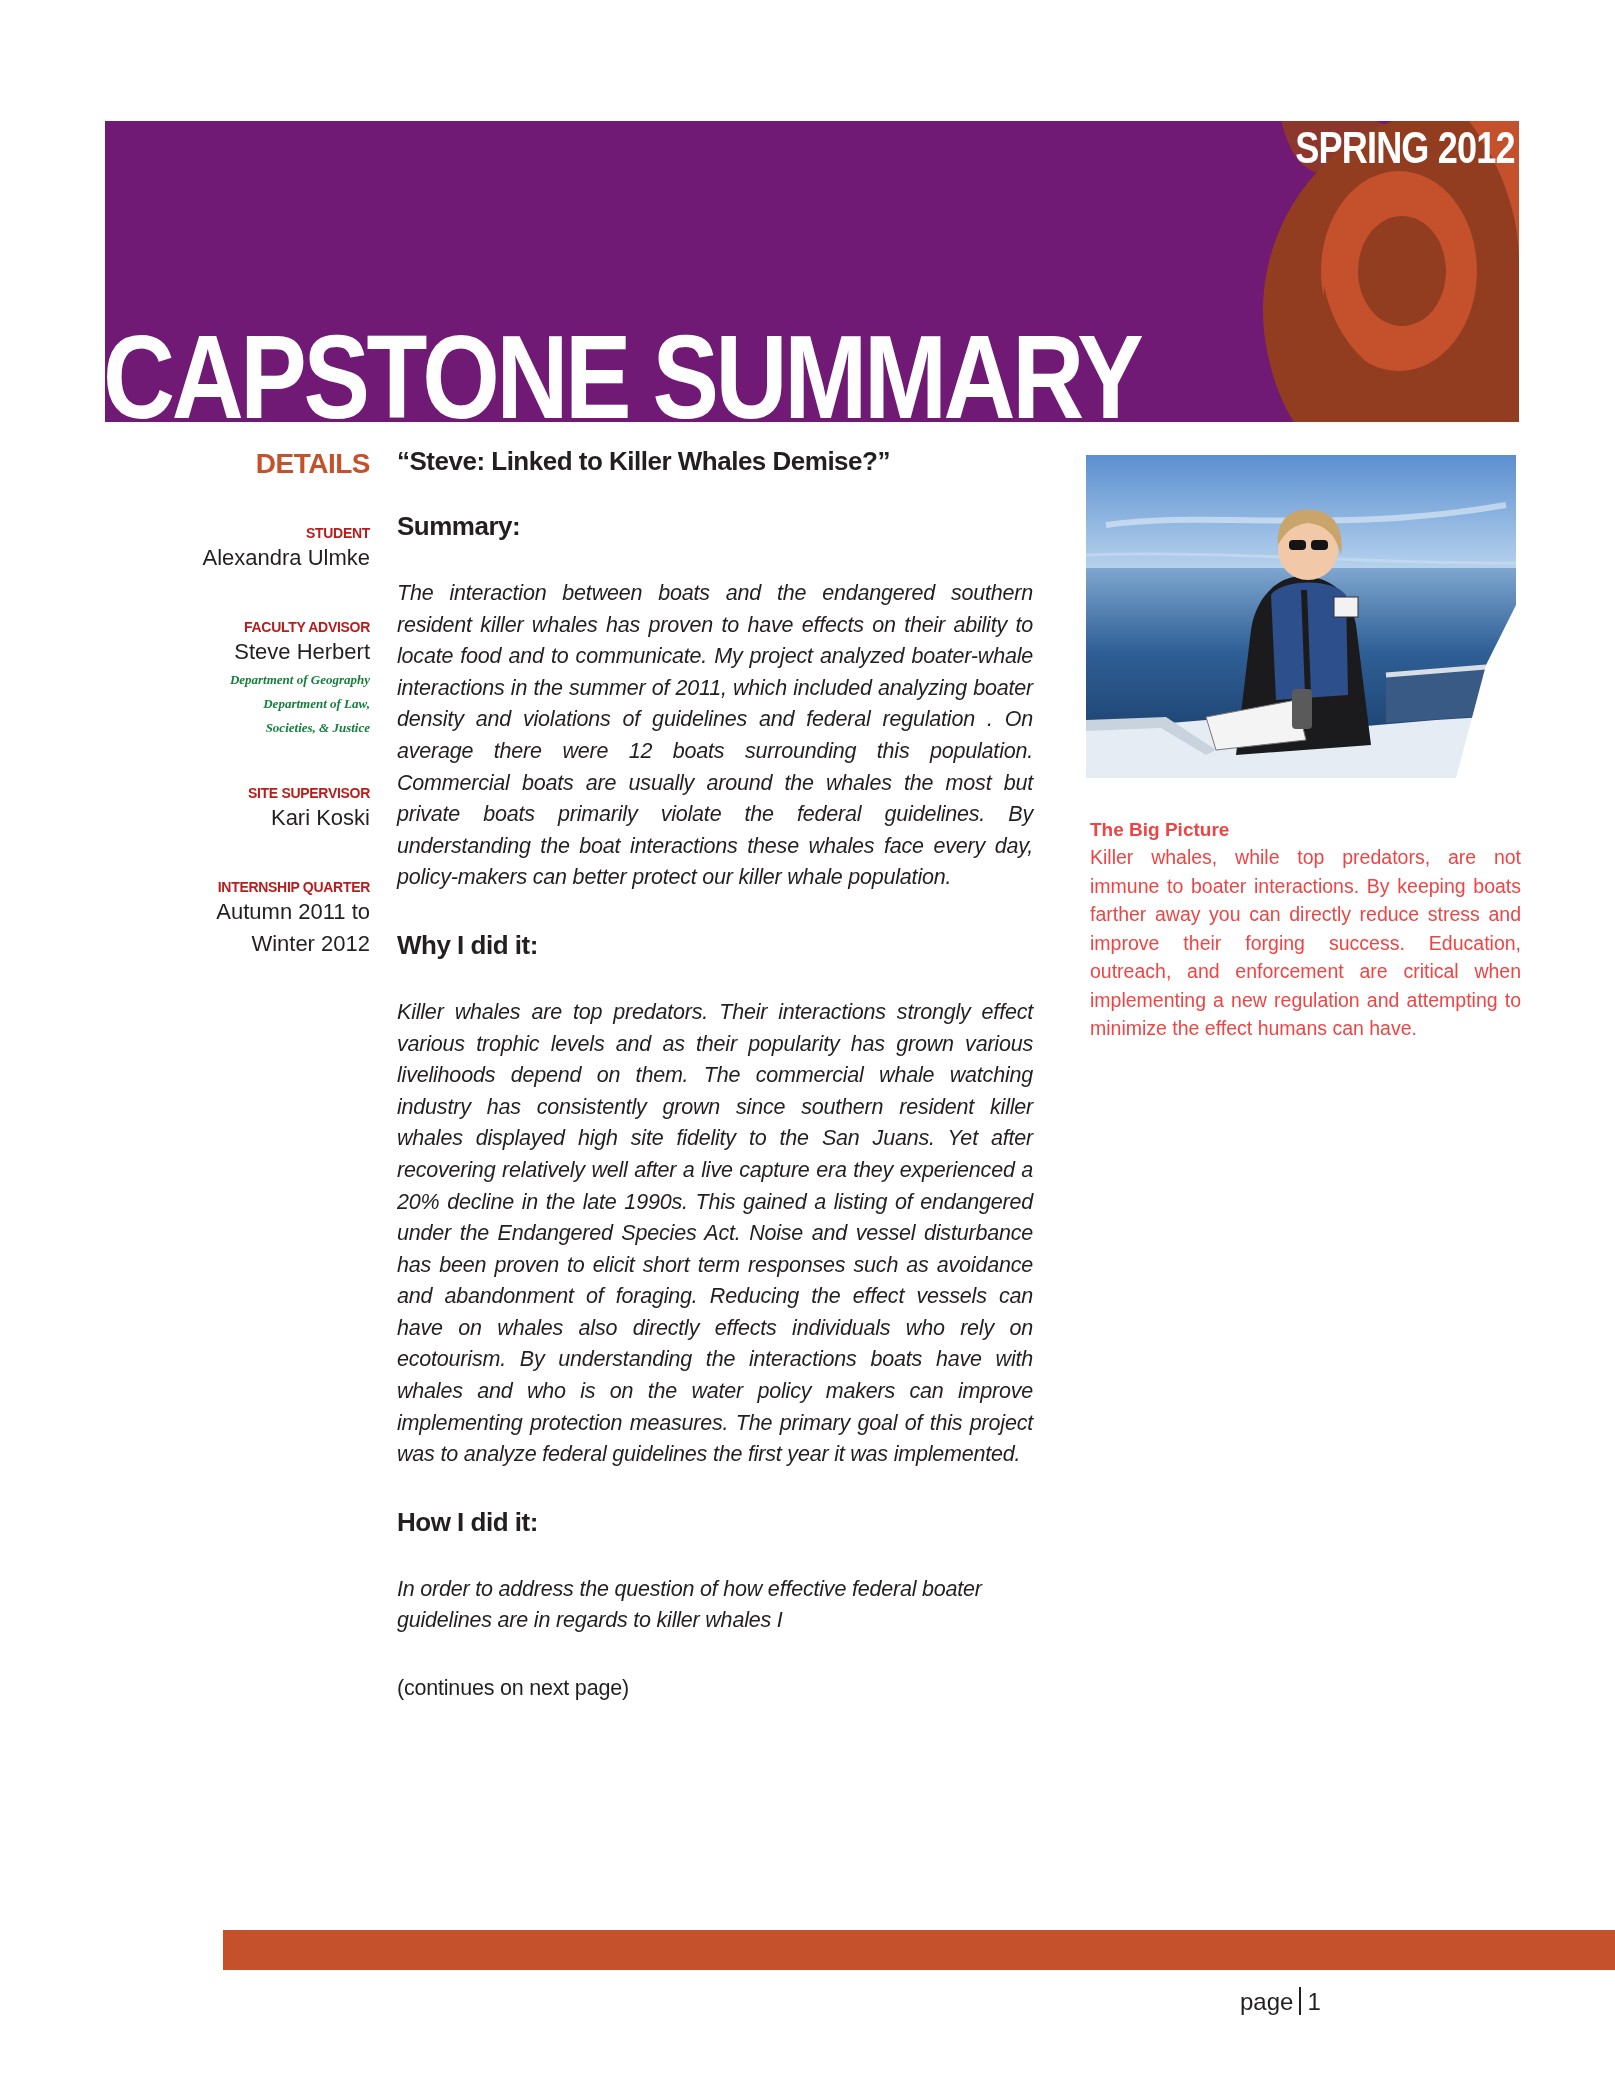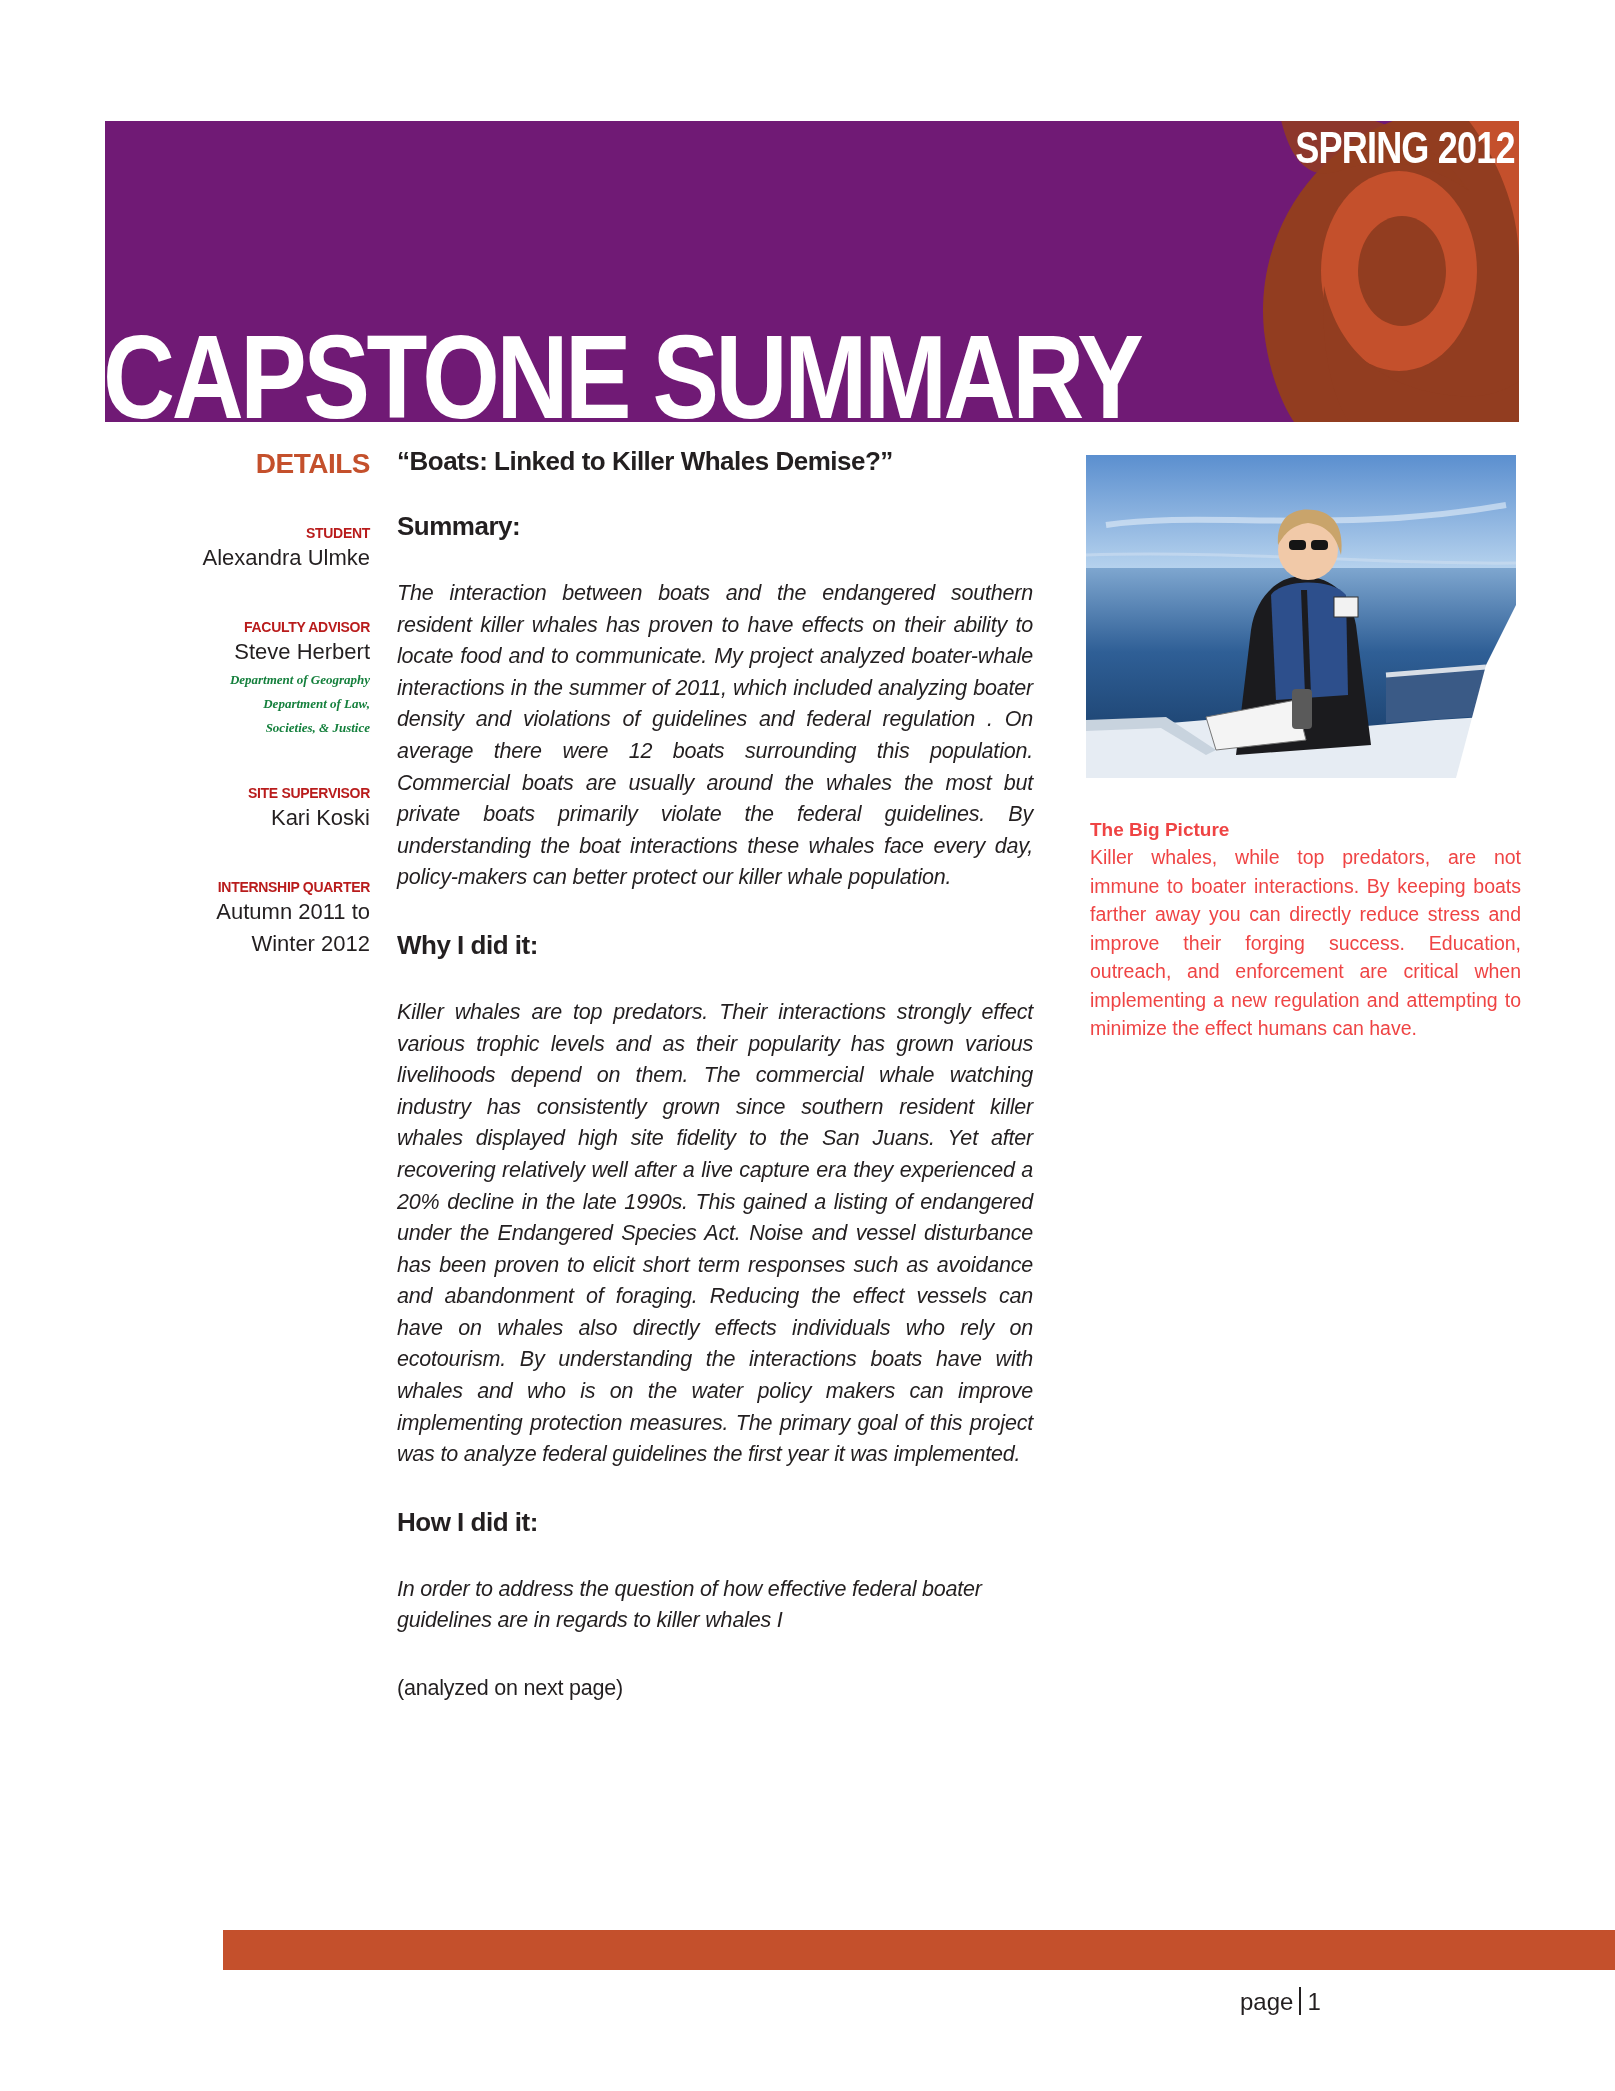--- a/index.html
+++ b/index.html
@@ -88,38 +88,38 @@
   </div>
 
   <div class="group">
     <div class="label">INTERNSHIP QUARTER</div>
     <div class="value">Autumn 2011 to</div>
     <div class="value">Winter 2012</div>
   </div>
 </div>
 
 <div class="main">
-  <h1 class="article-title">“Boats: Linked to Killer Whales Demise?”</h1>
+  <h1 class="article-title">“Steve: Linked to Killer Whales Demise?”</h1>
 
   <h2 class="section-h">Summary:</h2>
   <div class="block">
       <p>The interaction between boats and the endangered south­ern resident killer whales has proven to have effects on their ability to locate food and to communicate. My project analyzed boater-whale interactions in the summer of 2011, which included analyzing boater density and violations of guidelines and federal regulation . On average there were 12 boats surrounding this population.  Commercial boats are usually around the whales the most but private boats primarily violate the federal guidelines. By understanding the boat interactions these whales face every day, policy-makers can better protect our killer whale population.</p>
     </div>
 
   <h2 class="section-h">Why I did it:</h2>
   <div class="block">
       <p>Killer whales are top predators.  Their interactions strongly effect various trophic levels and as their popularity has grown various livelihoods depend on them.  The commer­cial whale watching industry has consistently grown since southern resident killer whales displayed high site fidelity to the San Juans.  Yet after recovering relatively well after a live capture era they experienced a 20% decline in the late 1990s.  This gained a listing of endangered under the Endangered Species Act.  Noise and vessel disturbance has been proven to elicit short term responses such as avoid­ance and abandonment of foraging.  Reducing the effect vessels can have on whales also directly effects individuals who rely on ecotourism.  By understanding the interac­tions boats have with whales and who is on the water policy makers can improve implementing protection measures.  The primary goal of this project was to analyze federal guidelines the first year it was implemented.</p>
     </div>
 
   <h2 class="section-h">How I did it:</h2>
   <div class="block">
       <p style="text-align:left">In order to address the question of how effective federal boater guidelines are in regards to killer whales I</p>
     </div>
 
-  <p style="text-align:left">(analyzed on next page)</p>
+  <p style="text-align:left">(continues on next page)</p>
 </div>
 
 <div class="photo" title="Student in a blue life vest and sunglasses writing on a clipboard aboard a boat on calm water">
   <svg width="430" height="323" viewBox="0 0 430 323">
     <defs>
       <linearGradient id="sky" x1="0" y1="0" x2="0" y2="1">
         <stop offset="0" stop-color="#5b8fcf"></stop>
         <stop offset="1" stop-color="#b7d3ee"></stop>
       </linearGradient>
       <linearGradient id="sea" x1="0" y1="0" x2="0" y2="1">

